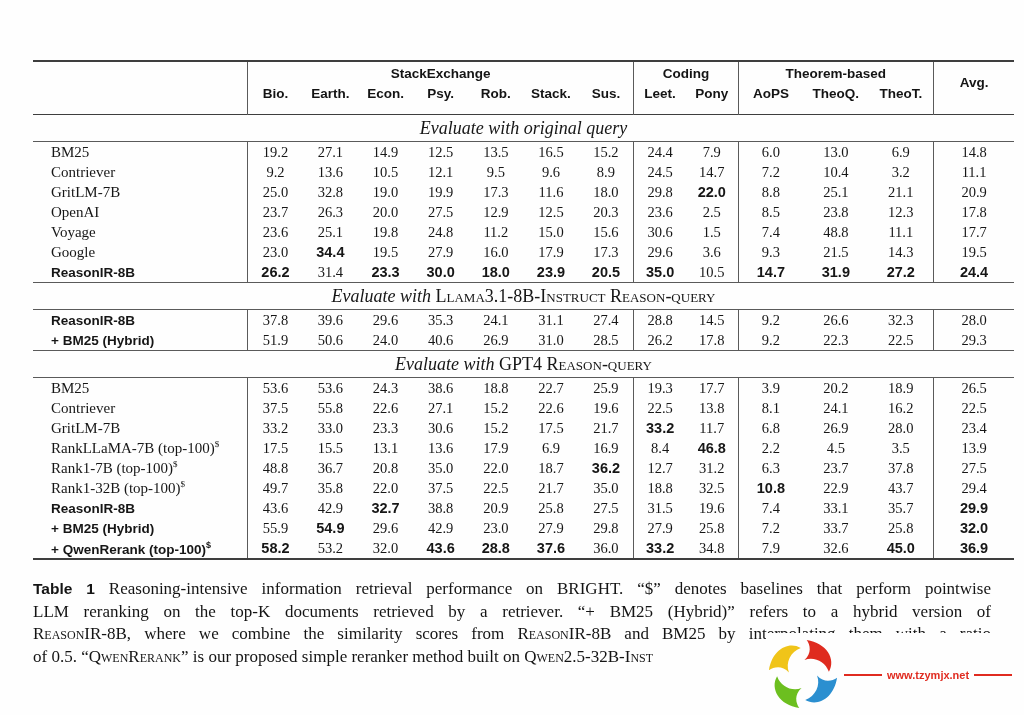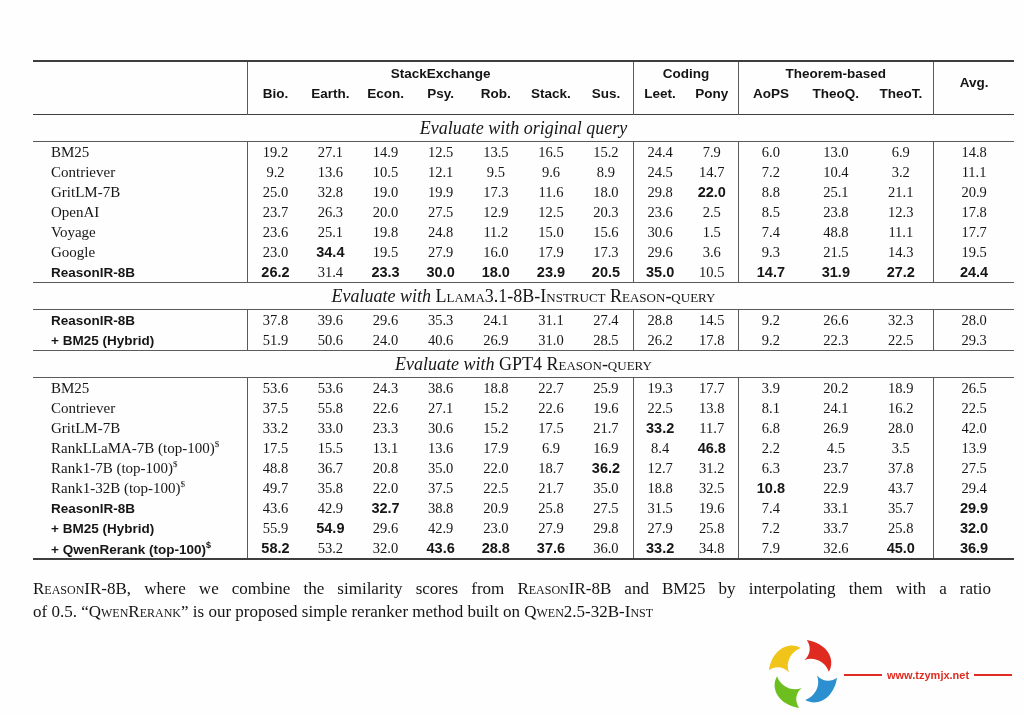--- a/index.html
+++ b/index.html
@@ -275,21 +275,21 @@
             <td class="num">23.3</td>
             <td class="num">30.6</td>
             <td class="num">15.2</td>
             <td class="num">17.5</td>
             <td class="num">21.7</td>
             <td class="num sep b">33.2</td>
             <td class="num">11.7</td>
             <td class="num sep">6.8</td>
             <td class="num">26.9</td>
             <td class="num">28.0</td>
-            <td class="num sep">42.0</td>
+            <td class="num sep">23.4</td>
           </tr>
           <tr>
             <th class="rl">RankLLaMA-7B (top-100)<sup>$</sup></th>
             <td class="num sep">17.5</td>
             <td class="num">15.5</td>
             <td class="num">13.1</td>
             <td class="num">13.6</td>
             <td class="num">17.9</td>
             <td class="num">6.9</td>
             <td class="num">16.9</td>
@@ -378,20 +378,22 @@
             <td class="num sep">7.9</td>
             <td class="num">32.6</td>
             <td class="num b">45.0</td>
             <td class="num sep b">36.9</td>
           </tr>
         </tbody>
     </table>
   </div>
 
   <div class="caption" id="caption">
+      <div class="cline just"><span class="tb">Table 1</span><span>  Reasoning-intensive information retrieval performance on BRIGHT. “$” denotes baselines that perform pointwise</span></div>
+      <div class="cline just"><span>LLM reranking on the top-K documents retrieved by a retriever.  “+ BM25 (Hybrid)” refers to a hybrid version of</span></div>
       <div class="cline just"><span class="sc">ReasonIR-8B</span><span>, where we combine the similarity scores from </span><span class="sc">ReasonIR-8B</span><span> and BM25 by interpolating them with a ratio</span></div>
       <div class="cline"><span>of 0.5. “</span><span class="sc">QwenRerank</span><span>” is our proposed simple reranker method built on </span><span class="sc">Qwen2.5-32B-Inst</span></div>
     </div>
 
   <div class="watermark">
     <svg width="74" height="74" viewBox="0 0 100 100">
       <g id="wm-swirls">
           <path d="M55 4 C 82 8, 95 30, 85 47 C 80 33, 65 26, 52 31 C 62 22, 60 11, 55 4 Z" fill="#df2b1f" transform="rotate(0 50 50)"></path>
           <path d="M55 4 C 82 8, 95 30, 85 47 C 80 33, 65 26, 52 31 C 62 22, 60 11, 55 4 Z" fill="#2b8fd0" transform="rotate(90 50 50)"></path>
           <path d="M55 4 C 82 8, 95 30, 85 47 C 80 33, 65 26, 52 31 C 62 22, 60 11, 55 4 Z" fill="#6cbf1f" transform="rotate(180 50 50)"></path>

